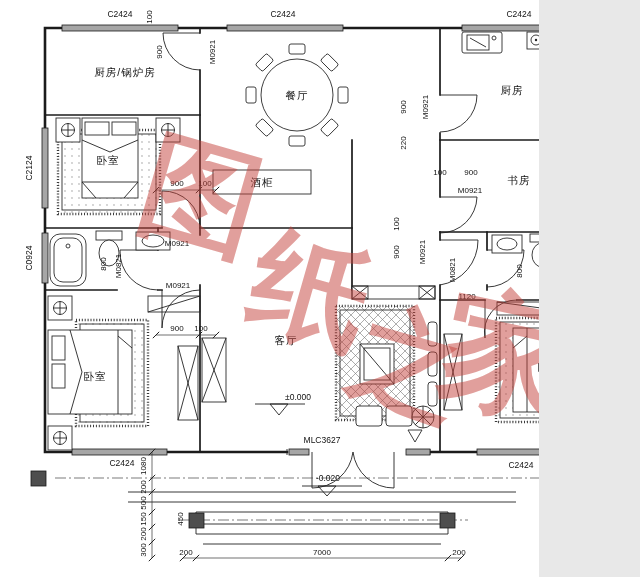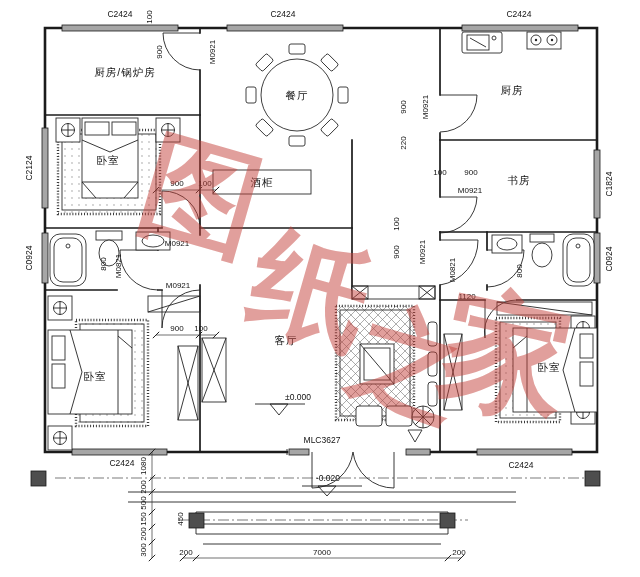--- a/index.html
+++ b/index.html
@@ -1,16 +1,16 @@
 <!DOCTYPE html>
 <html><head>
 <meta charset="utf-8">
 <style>
   html,body{margin:0;padding:0;background:#e8e8e8;}
-  #stage{position:relative;width:640px;height:577px;background:#ffffff;overflow:hidden;
+  #stage{position:relative;width:539px;height:577px;background:#ffffff;overflow:hidden;
          font-family:"Liberation Sans",sans-serif;text-decoration:underline;}
   svg{position:absolute;left:0;top:0;}
   .wall{stroke:#1b1b1b;stroke-width:2.6;fill:none;stroke-linecap:square}
   .wall2{stroke:#1b1b1b;stroke-width:1.7;fill:none;stroke-linecap:square}
   .thin{stroke:#222;stroke-width:0.9;fill:none}
   .furn{stroke:#2a2a2a;stroke-width:0.9;fill:#fff}
   .furnN{stroke:#2a2a2a;stroke-width:0.9;fill:none}
   .dimln{stroke:#333;stroke-width:0.7;fill:none}
   .dashdot{stroke:#444;stroke-width:0.7;fill:none;stroke-dasharray:11 3 2 3}
   .win{fill:#a6a6a6;stroke:#1b1b1b;stroke-width:0.8}

